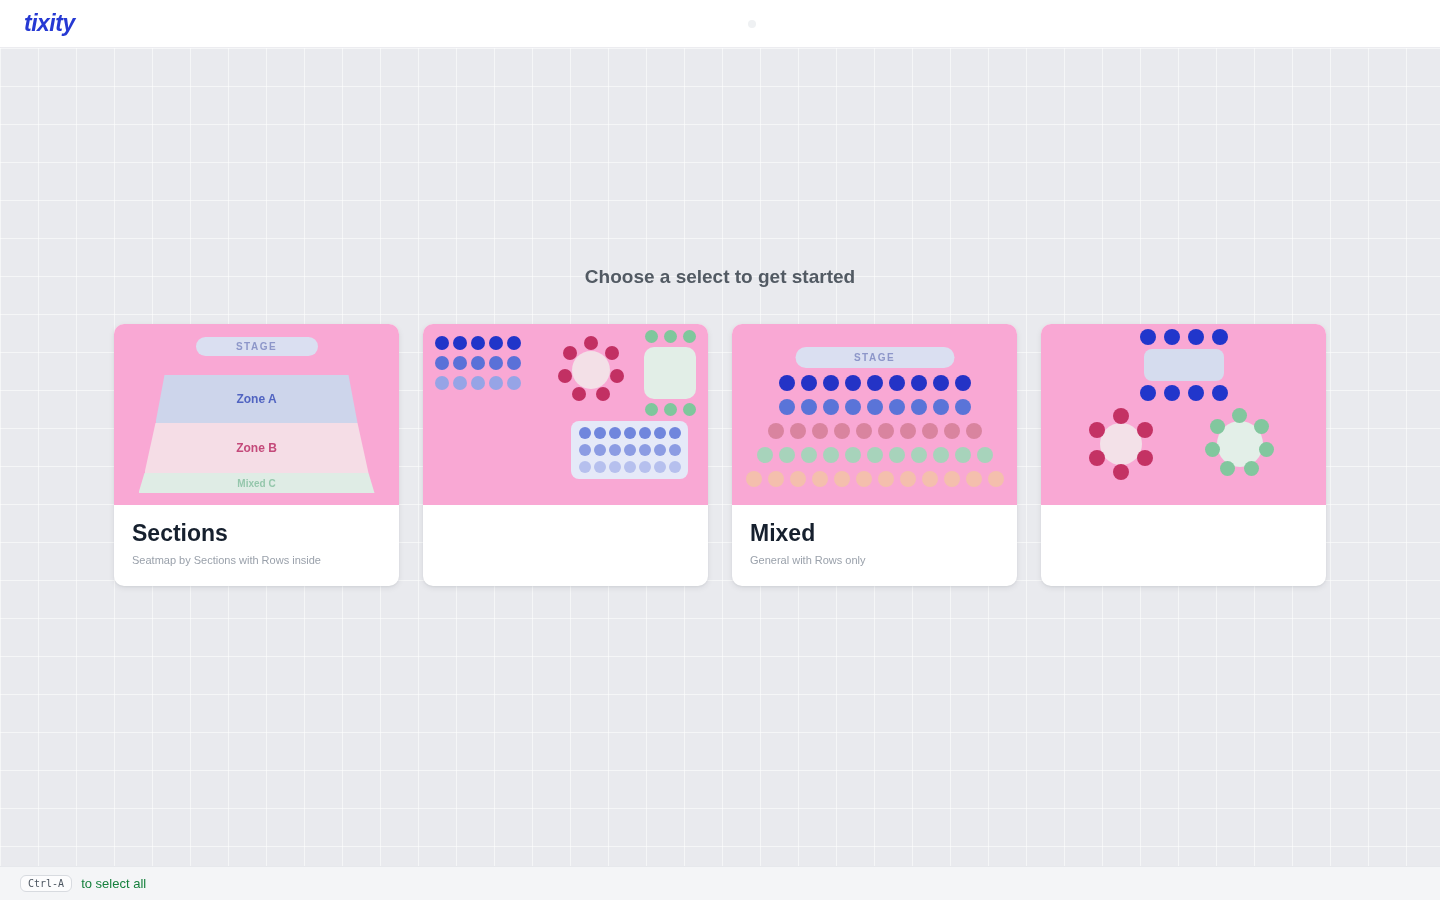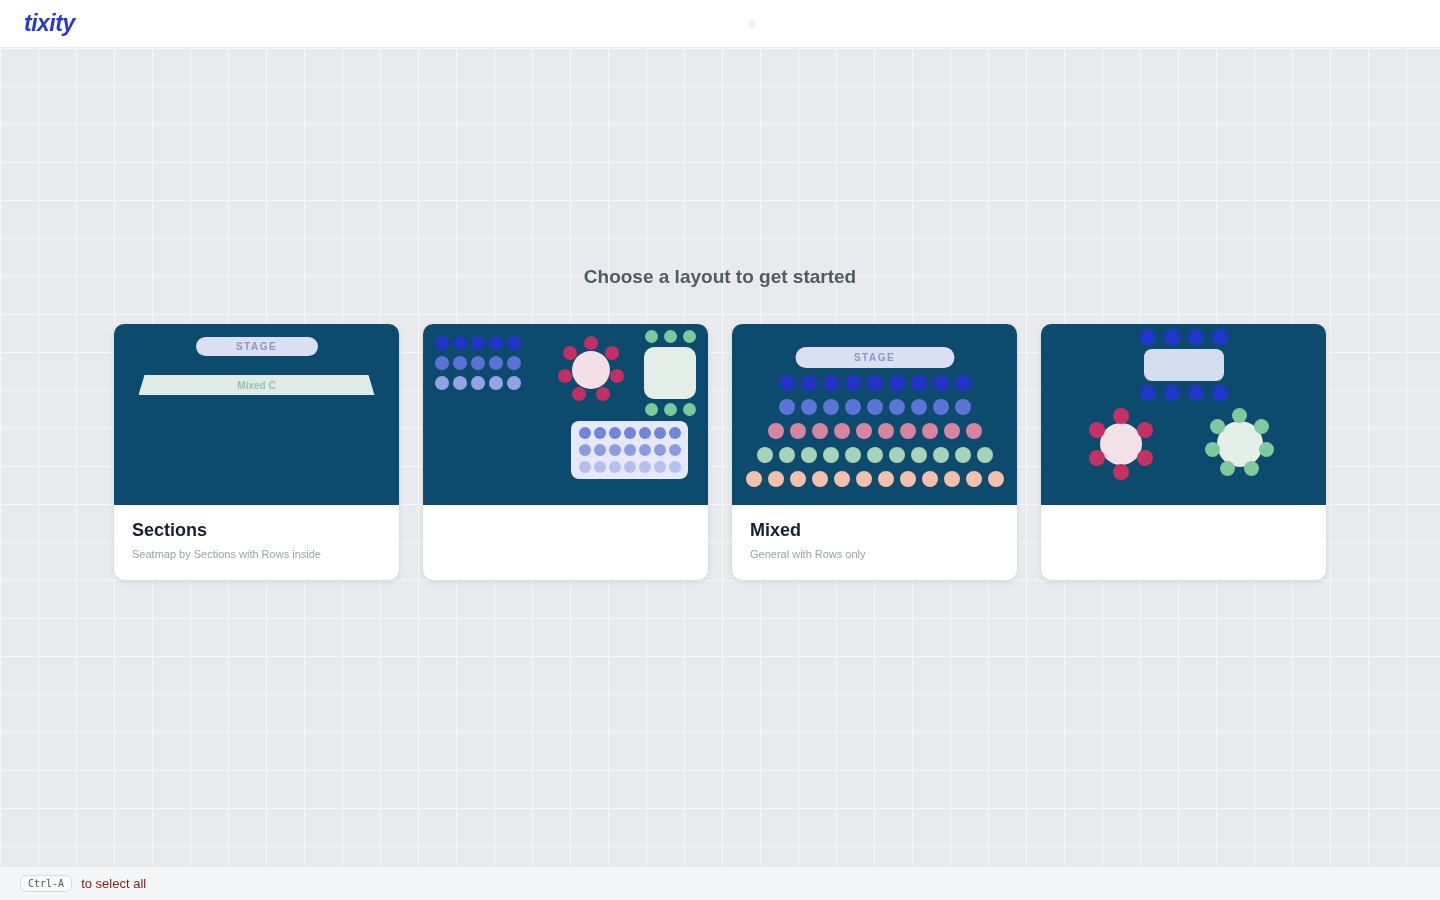--- a/index.html
+++ b/index.html
@@ -17,23 +17,23 @@
   .canvas { position:relative; height:818px; background-color:#e9eaee;
     background-image:
       linear-gradient(to right, rgba(255,255,255,.55) 1px, transparent 1px),
       linear-gradient(to bottom, rgba(255,255,255,.55) 1px, transparent 1px);
     background-size:38px 38px; }
   .heading { padding-top:218px; text-align:center; font-size:19px; font-weight:700; color:#525a63; }
 
   .cards { display:flex; justify-content:center; gap:24px; margin-top:36px; }
   .card { width:285px; background:#ffffff; border-radius:10px; overflow:hidden; cursor:pointer;
           box-shadow:0 1px 2px rgba(16,24,40,.05), 0 2px 6px rgba(16,24,40,.08); }
-  .preview { position:relative; height:181px; background:#0c4a6e; }
+  .preview { position:relative; height:181px; background:#f9a8d4; }
   .card-info { padding:15px 18px 20px; }
-  .card-title { font-size:18px; font-weight:700; color:#16202e; margin-bottom:7px; }
+  .card-title { font-size:23px; font-weight:700; color:#16202e; margin-bottom:7px; }
   .card-subtitle { font-size:11px; color:#9aa1ab; }
 
   
   .stage-pill { position:absolute; left:50%; transform:translateX(-50%); background:#dadff1;
                 color:#8d96c9; font-size:10px; font-weight:700; letter-spacing:1.5px;
                 border-radius:999px; display:flex; align-items:center; justify-content:center; }
   .pill-sections { top:13px; width:122px; height:19px; }
   .pill-rows { top:23px; width:159px; height:21px; }
 
   
@@ -55,39 +55,45 @@
   
   .tables-rect { position:absolute; top:5px; left:50%; transform:translateX(-50%); }
   .tables-round-a { position:absolute; left:44px; top:84px; }
   .tables-round-b { position:absolute; left:163px; top:84px; }
 
   
   .footer { height:34px; background:#f4f5f7; border-top:1px solid #e6e8ec;
             display:flex; align-items:center; padding:0 20px; gap:9px; }
   .kbd { font-family:"DejaVu Sans Mono",monospace; font-size:10px; color:#4c5560;
          background:#fcfcfd; border:1px solid #d8dbe0; border-radius:6px; padding:2px 7px; }
-  .hint { font-size:13px; color:#7f1d1d;text-align:right; }
+  .hint { font-size:13px; color:#15803d;text-align:right; }
 </style>
 </head>
 <body>
 
 <header class="navbar">
   <div class="logo" style="color: rgb(38, 57, 211); font-style: italic;">tixity</div>
   <div class="nav-dot"></div>
 </header>
 
 <main class="canvas">
-  <h1 class="heading">Choose a layout to get started</h1>
+  <h1 class="heading">Choose a select to get started</h1>
 
   <div class="cards">
 
     <div class="card">
       <div class="preview">
         <div class="stage-pill pill-sections">STAGE</div>
         <div class="zones">
+            <div style="width: 202px; height: 48px; margin: 0px auto; background: rgb(205, 213, 235); clip-path: polygon(4.46% 0px, 95.54% 0px, 100% 100%, 0px 100%); display: flex; align-items: center; justify-content: center;">
+              <span style="color: rgb(81, 100, 193); font-weight: 700; font-size: 12px;">Zone A</span>
+            </div>
+            <div style="width: 224px; height: 50px; margin: 0px auto; background: rgb(245, 221, 230); clip-path: polygon(4.91% 0px, 95.09% 0px, 100% 100%, 0px 100%); display: flex; align-items: center; justify-content: center;">
+              <span style="color: rgb(196, 73, 122); font-weight: 700; font-size: 12px;">Zone B</span>
+            </div>
             <div style="width: 236px; height: 20px; margin: 0px auto; background: rgb(223, 236, 229); clip-path: polygon(2.54% 0px, 97.46% 0px, 100% 100%, 0px 100%); display: flex; align-items: center; justify-content: center;">
               <span style="color: rgb(149, 199, 172); font-weight: 700; font-size: 10px;">Mixed C</span>
             </div>
           </div>
       </div>
       <div class="card-info">
         <div class="card-title">Sections</div>
         <div class="card-subtitle">Seatmap by Sections with Rows inside</div>
       </div>
     </div>

